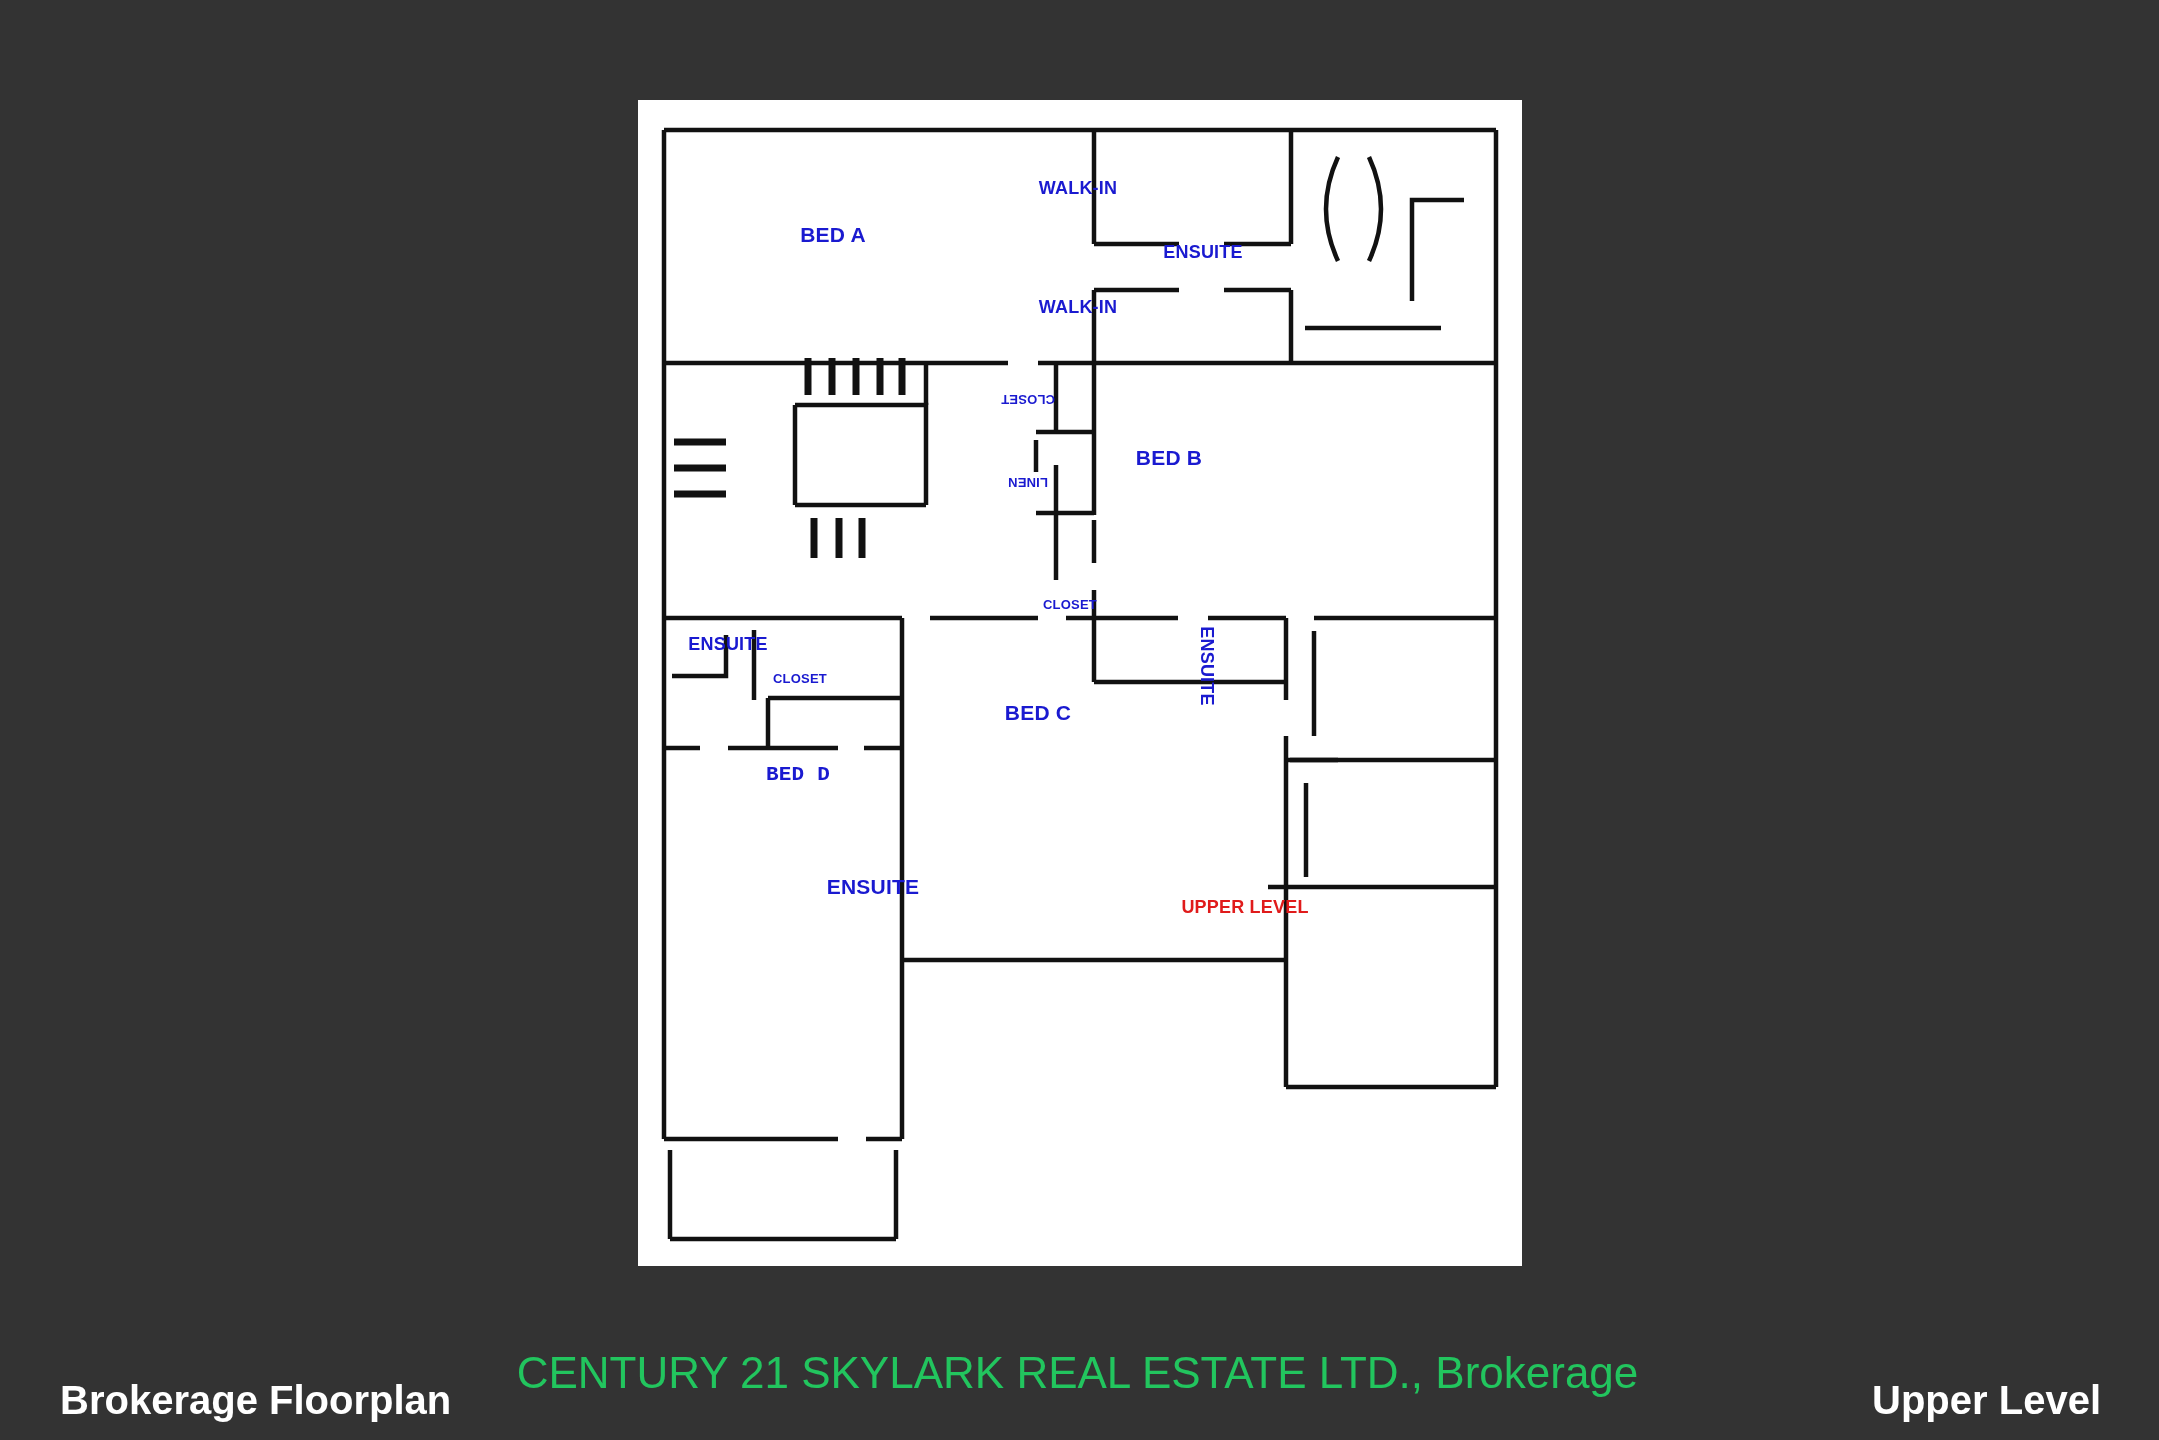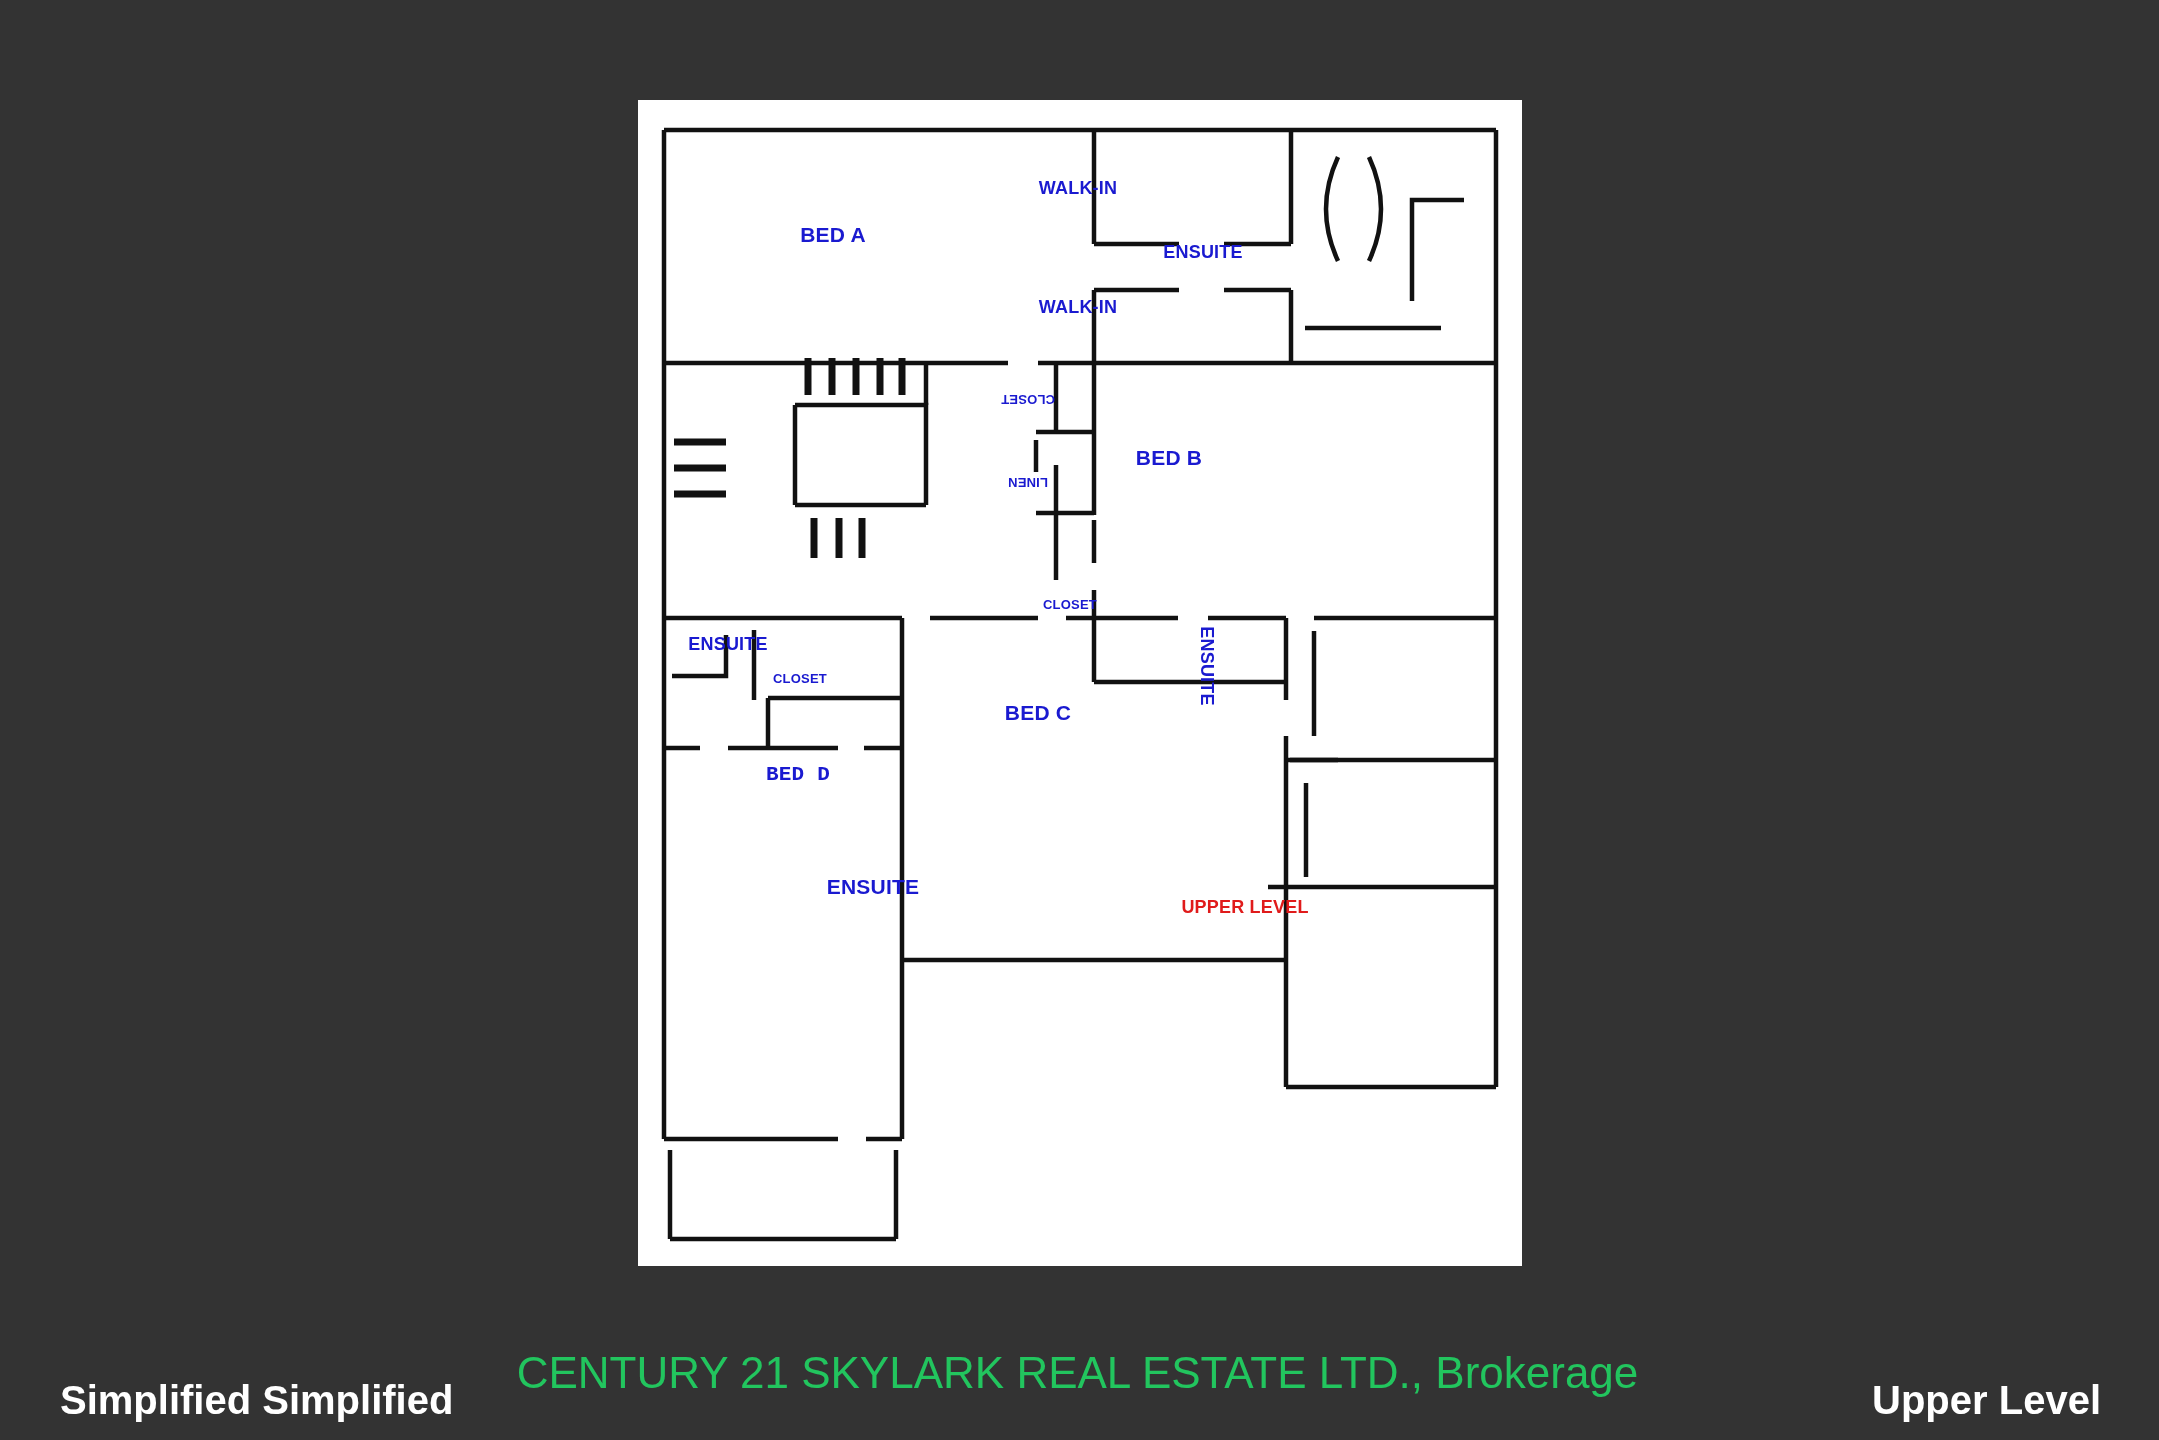--- a/index.html
+++ b/index.html
@@ -228,17 +228,17 @@
 
   <div class="room-label lbl-lg rot-0" style="left:400px; top:613px;text-align:right;">BED C</div>
 
   <div class="room-label lbl-md rot-90" style="left:568px; top:566px;">ENSUITE</div>
 
   <div class="room-label lbl-lg rot-0" style="left:235px; top:787px;">ENSUITE</div>
 
   <div class="room-label lvl lbl-md rot-0" style="left:607px; top:807px;">UPPER LEVEL</div>
 </div>
 
-<div id="caption-left">Simplified Simplified</div>
+<div id="caption-left">Brokerage Floorplan</div>
 
 <div id="caption-center">CENTURY 21 SKYLARK REAL ESTATE LTD., Brokerage</div>
 
 <div id="caption-right">Upper Level</div>
 
 </body></html>

